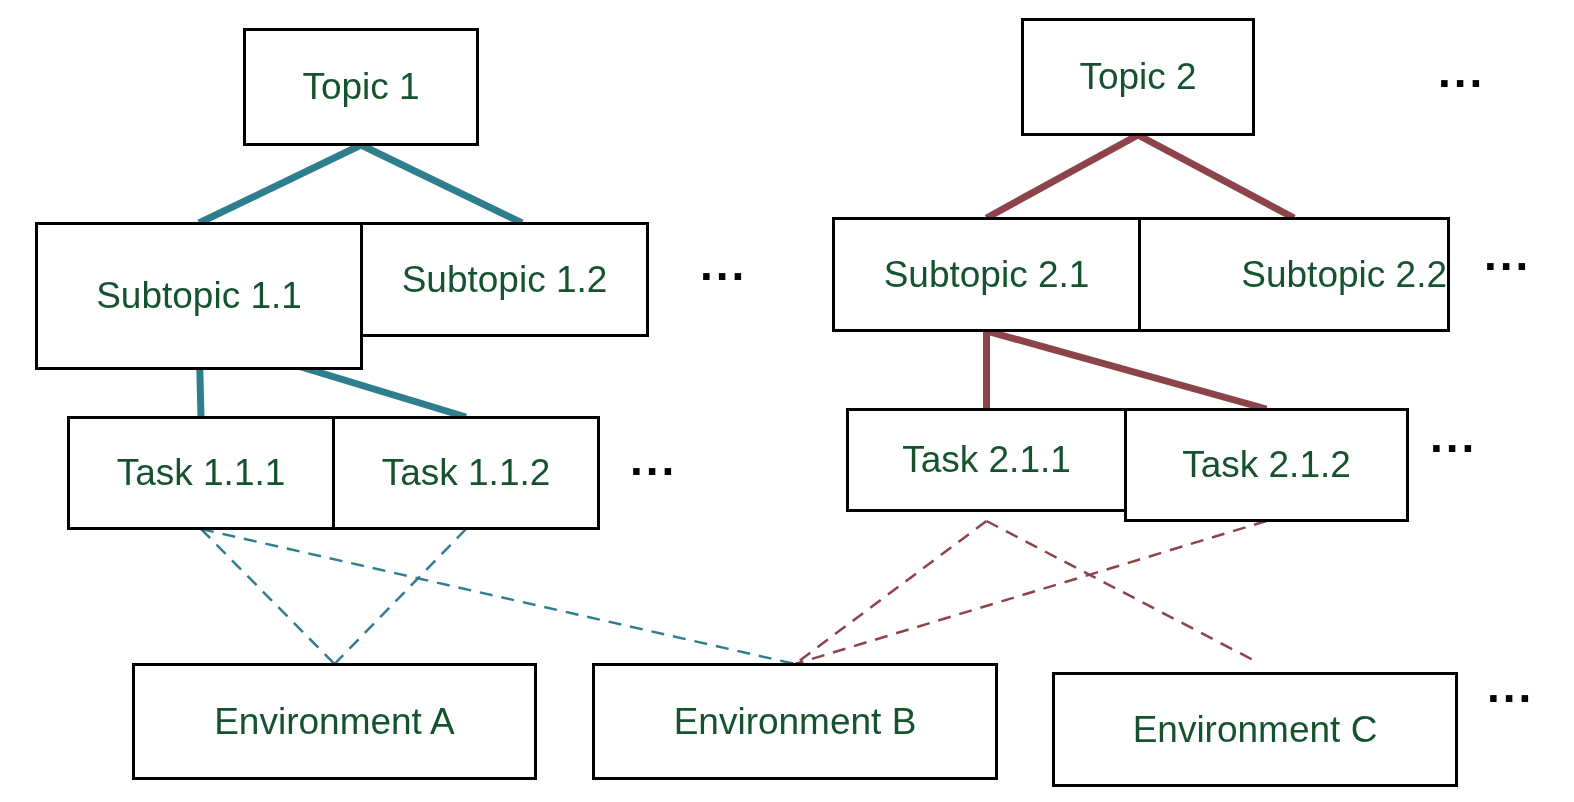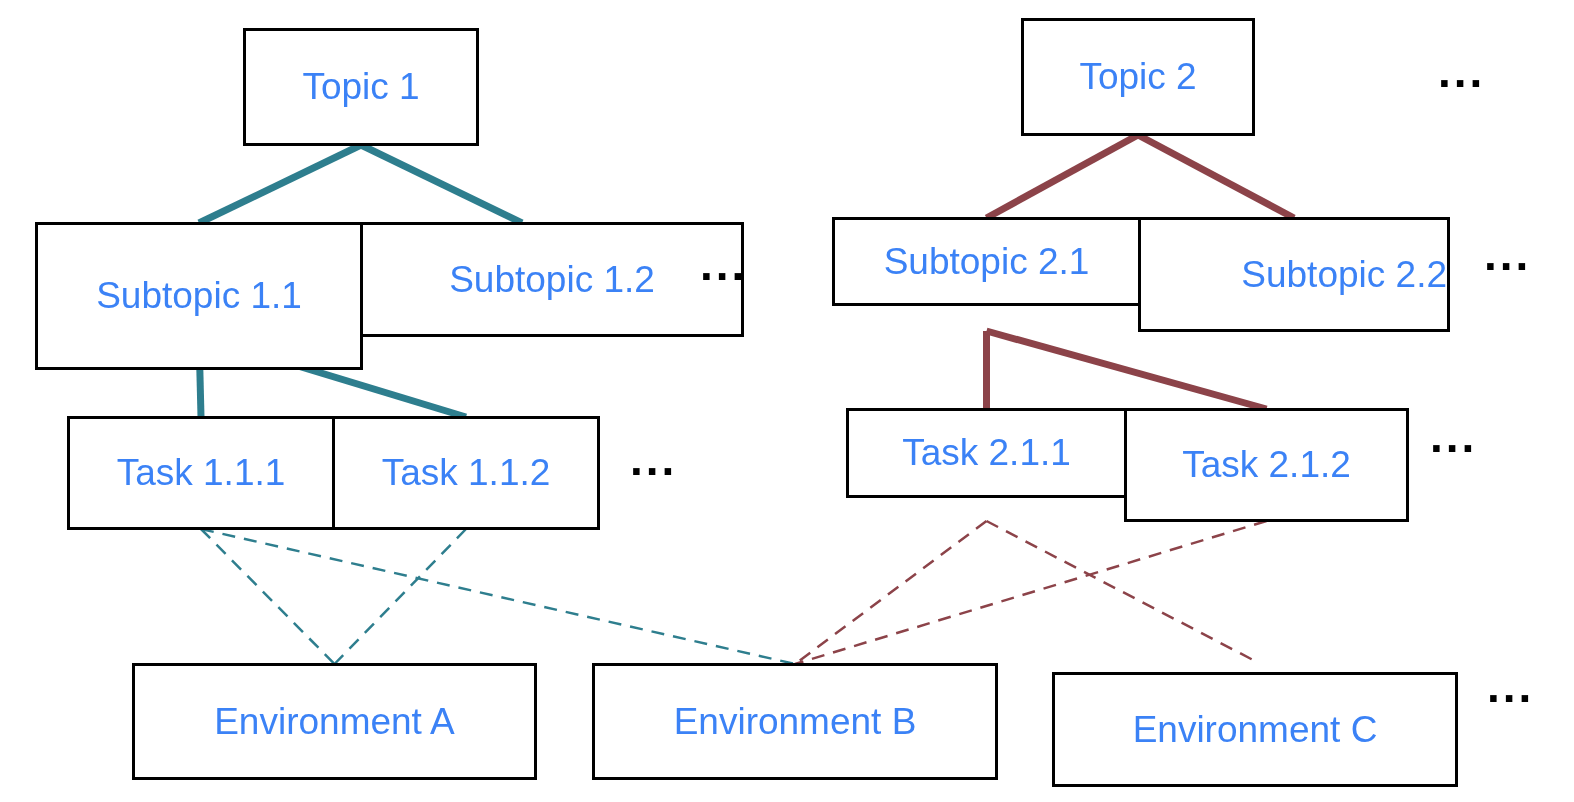--- a/index.html
+++ b/index.html
@@ -28,43 +28,43 @@
     box-sizing: border-box;
     background: #ffffff;
     border: 3px solid #000000;
     display: flex;
     align-items: center;
     justify-content: center;
     z-index: 1;
   }
   .node .label {
     font-size: 37px;
-    color: #3b82f6;
+    color: #14532d;
     white-space: nowrap;
   }
   .ellipsis {
     position: absolute;
     z-index: 1;
     font-size: 46px;
     font-weight: 700;
     letter-spacing: 3px;
     line-height: 1;
     color: #000000;
     white-space: nowrap;
   }
   
   #n-topic1     { left: 243px;  top: 28px;  width: 236px; height: 118px; }
   #n-topic2     { left: 1021px; top: 18px;  width: 234px; height: 118px; }
   #n-subtopic11 { left: 35px;   top: 222px; width: 328px; height: 148px; }
-  #n-subtopic12 { left: 360px;  top: 222px; width: 384px; height: 115px; }
-  #n-subtopic21 { left: 832px;  top: 217px; width: 309px; height: 89px; }
+  #n-subtopic12 { left: 360px;  top: 222px; width: 289px; height: 115px; }
+  #n-subtopic21 { left: 832px;  top: 217px; width: 309px; height: 115px; }
   #n-subtopic22 { left: 1138px; top: 217px; width: 312px; height: 115px; justify-content: flex-end; }
   #n-task111    { left: 67px;   top: 416px; width: 268px; height: 114px; }
   #n-task112    { left: 332px;  top: 416px; width: 268px; height: 114px; }
-  #n-task211    { left: 846px;  top: 408px; width: 281px; height: 90px; }
+  #n-task211    { left: 846px;  top: 408px; width: 281px; height: 104px; }
   #n-task212    { left: 1124px; top: 408px; width: 285px; height: 114px; }
   #n-envA       { left: 132px;  top: 663px; width: 405px; height: 117px; }
   #n-envB       { left: 592px;  top: 663px; width: 406px; height: 117px; }
   #n-envC       { left: 1052px; top: 660px; width: 406px; height: 115px; margin-top: 12px; }
   
   #e-topics     { left: 1438px; top: 48px;  }
   #e-subtopics1 { left: 700px;  top: 241px; }
   #e-subtopics2 { left: 1484px; top: 231px; }
   #e-tasks1     { left: 630px;  top: 436px; }
   #e-tasks2     { left: 1430px; top: 413px; }

